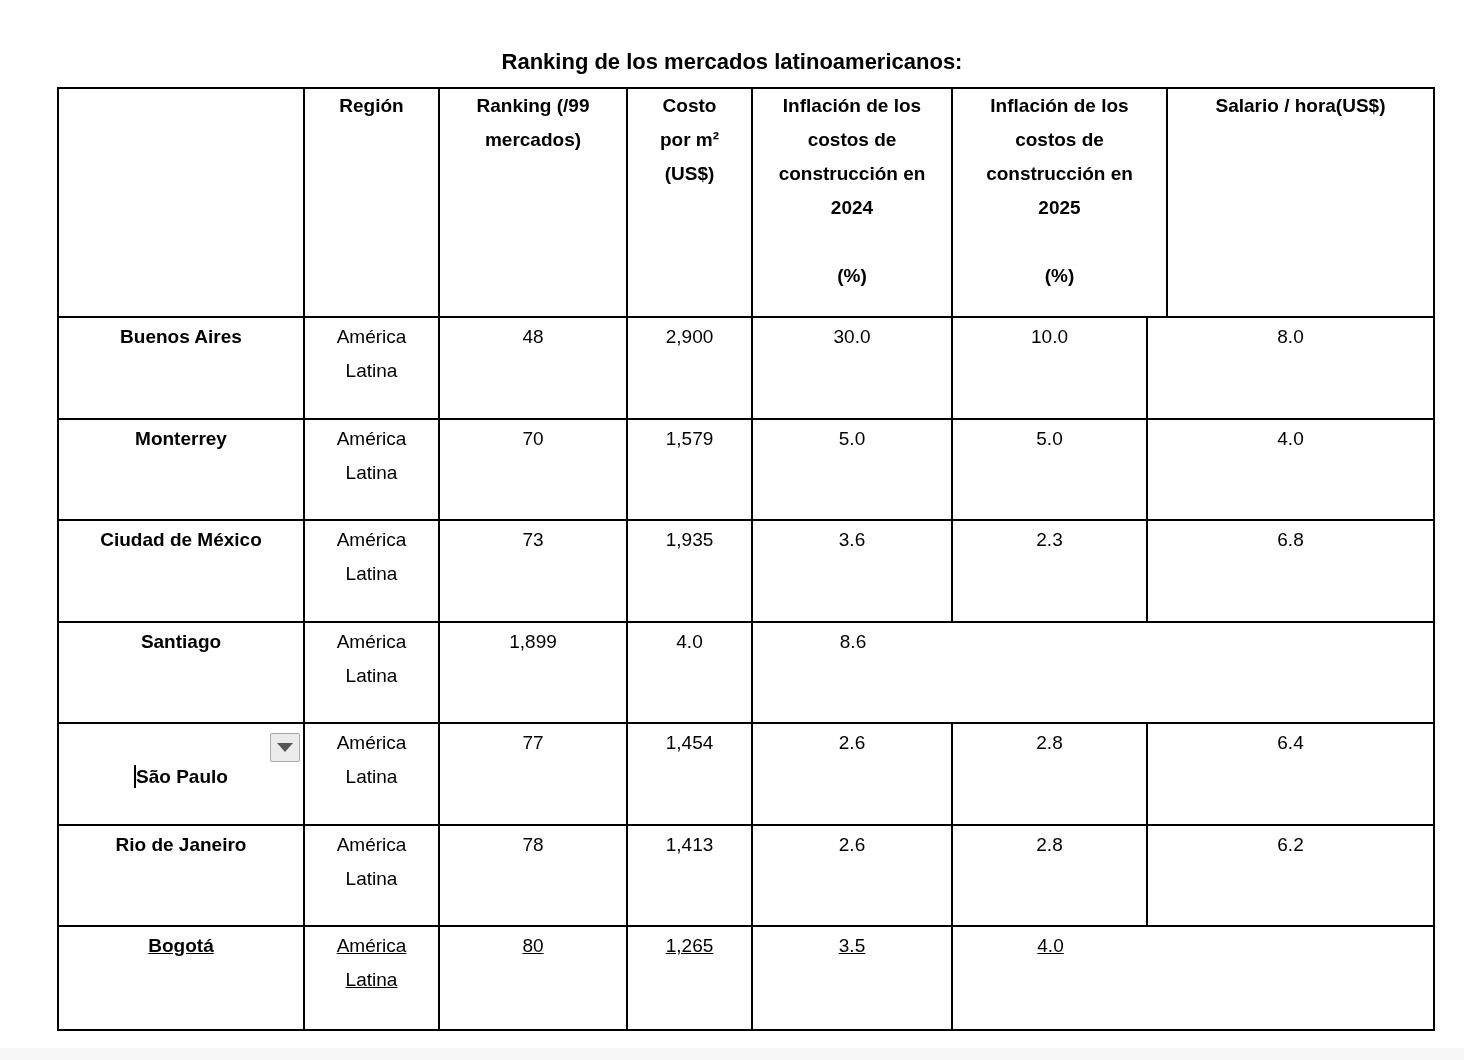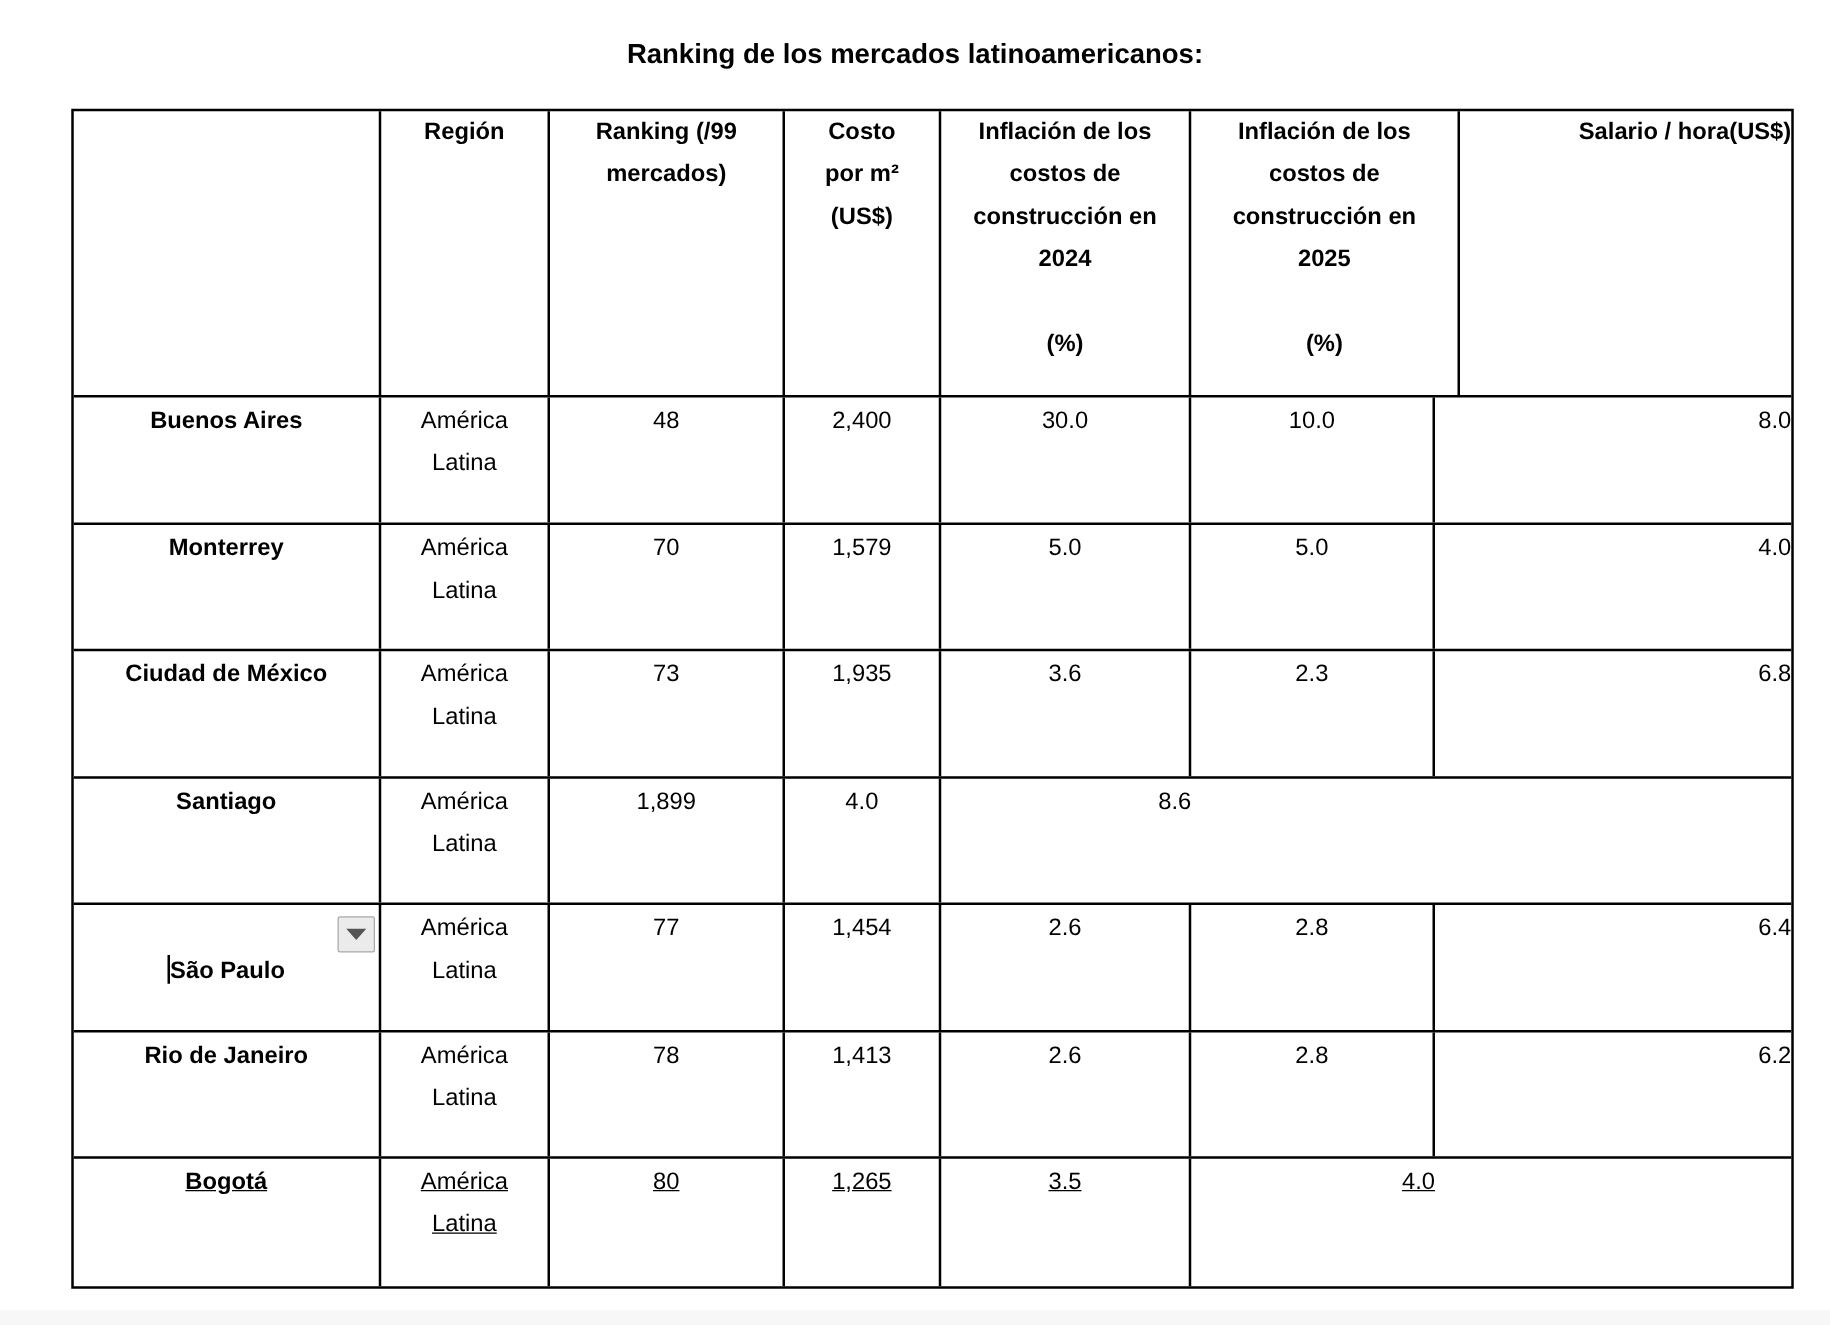--- a/index.html
+++ b/index.html
@@ -13,21 +13,21 @@
     color: #000;
   }
   .page {
     position: relative;
     width: 1464px;
     height: 1060px;
     background: #ffffff;
   }
   .doc-title {
     position: absolute;
-    top: 30px;
+    top: 49px;
     left: 0;
     width: 100%;
     text-align: center;
     font-size: 22px;
     font-weight: bold;
     letter-spacing: 0px;
   }
   .ranking-table {
     position: absolute;
     left: 57px;
@@ -53,21 +53,21 @@
     box-sizing: border-box;
     border-right: 2px solid #000;
     text-align: center;
     white-space: pre-line;
     font-size: 19px;
     line-height: 34px;
     padding-top: 2px;
     position: relative;
     overflow: hidden;
   }
-  .tcell:last-child { border-right: none; text-align: right; }
+  .tcell:last-child { border-right: none; }
   .trow.header .tcell { font-weight: bold; padding-top: 0px; }
   .cell-city { font-weight: bold; }
   .caret {
     display: inline-block;
     width: 2px;
     height: 23px;
     background: #000;
     vertical-align: -5px;
     margin-right: 0px;
   }
@@ -132,21 +132,21 @@
 
 (%)</div>
       <div class="tcell">Salario / hora(US$)</div>
     </div>
 
     <div class="trow body">
       <div class="tcell cell-city">Buenos Aires</div>
       <div class="tcell">América
 Latina</div>
       <div class="tcell">48</div>
-      <div class="tcell">2,400</div>
+      <div class="tcell">2,900</div>
       <div class="tcell">30.0</div>
       <div class="tcell">10.0</div>
       <div class="tcell">8.0</div>
     </div>
 
     <div class="trow body">
       <div class="tcell cell-city">Monterrey</div>
       <div class="tcell">América
 Latina</div>
       <div class="tcell">70</div>

